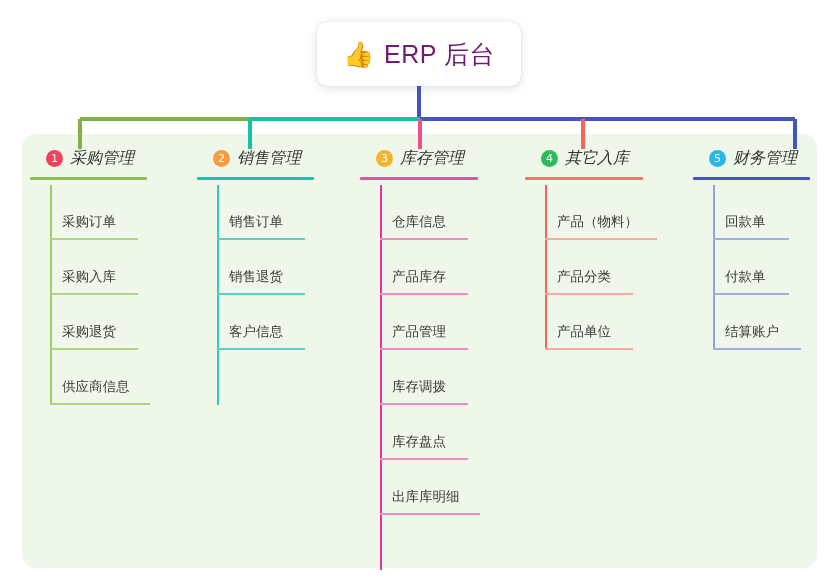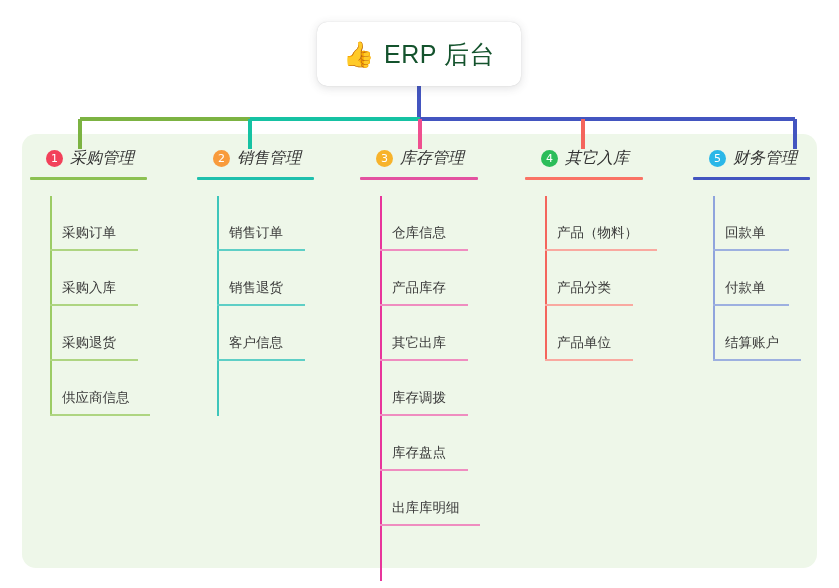--- a/index.html
+++ b/index.html
@@ -20,37 +20,37 @@
 
   
   #title-card{
     position:absolute;left:317px;top:22px;width:204px;height:64px;
     background:#ffffff;border-radius:10px;
     box-shadow:0 2px 10px rgba(60,64,67,.16), 0 0 1px rgba(60,64,67,.25);
     display:flex;align-items:center;justify-content:center;gap:10px;
     z-index:6;
   }
   #title-card .thumb{font-size:25px;line-height:1;}
-  #title-card .ttxt{font-size:25px;color:#14532d;letter-spacing:.5px;white-space:nowrap;}
+  #title-card .ttxt{font-size:25px;color:#701a75;letter-spacing:.5px;white-space:nowrap;}
 
   
   #wires{position:absolute;left:0;top:0;width:839px;height:588px;z-index:4;}
 
   
   .col{position:absolute;top:146px;z-index:5;}
   .col-head{display:flex;align-items:center;gap:7px;height:24px;padding-left:16px;}
   .badge{
     width:17px;height:17px;border-radius:50%;
     color:#fff;font-size:11px;line-height:17px;text-align:center;
     font-family:"DejaVu Sans",sans-serif;flex:none;
   }
   .head-label{font-size:16px;color:#333333;white-space:nowrap;font-style:italic;}
   .head-rule{height:3px;margin-top:7px;border-radius:1px;}
 
-  .items{position:relative;margin-top:16px;}
+  .items{position:relative;margin-top:5px;}
   .rail{position:absolute;left:20px;top:0;width:2px;}
   .item{position:relative;height:55px;}
   .item .lbl{
     position:absolute;left:32px;bottom:9px;
     font-size:13.5px;color:#3a3a3a;white-space:nowrap;
   }
   .item .ul{position:absolute;left:20px;bottom:0;height:2px;}
 </style>
 </head>
 <body>
@@ -135,21 +135,21 @@
           <div class="rail" style="background: rgb(232, 53, 155); height: 385px;"></div>
           <div class="item">
             <span class="lbl">仓库信息</span>
             <div class="ul" style="background: rgb(239, 141, 192); width: 88px;"></div>
           </div>
           <div class="item">
             <span class="lbl">产品库存</span>
             <div class="ul" style="background: rgb(239, 141, 192); width: 88px;"></div>
           </div>
           <div class="item">
-            <span class="lbl">其它出库</span>
+            <span class="lbl">产品管理</span>
             <div class="ul" style="background: rgb(239, 141, 192); width: 88px;"></div>
           </div>
           <div class="item">
             <span class="lbl">库存调拨</span>
             <div class="ul" style="background: rgb(239, 141, 192); width: 88px;"></div>
           </div>
           <div class="item">
             <span class="lbl">库存盘点</span>
             <div class="ul" style="background: rgb(239, 141, 192); width: 88px;"></div>
           </div>

